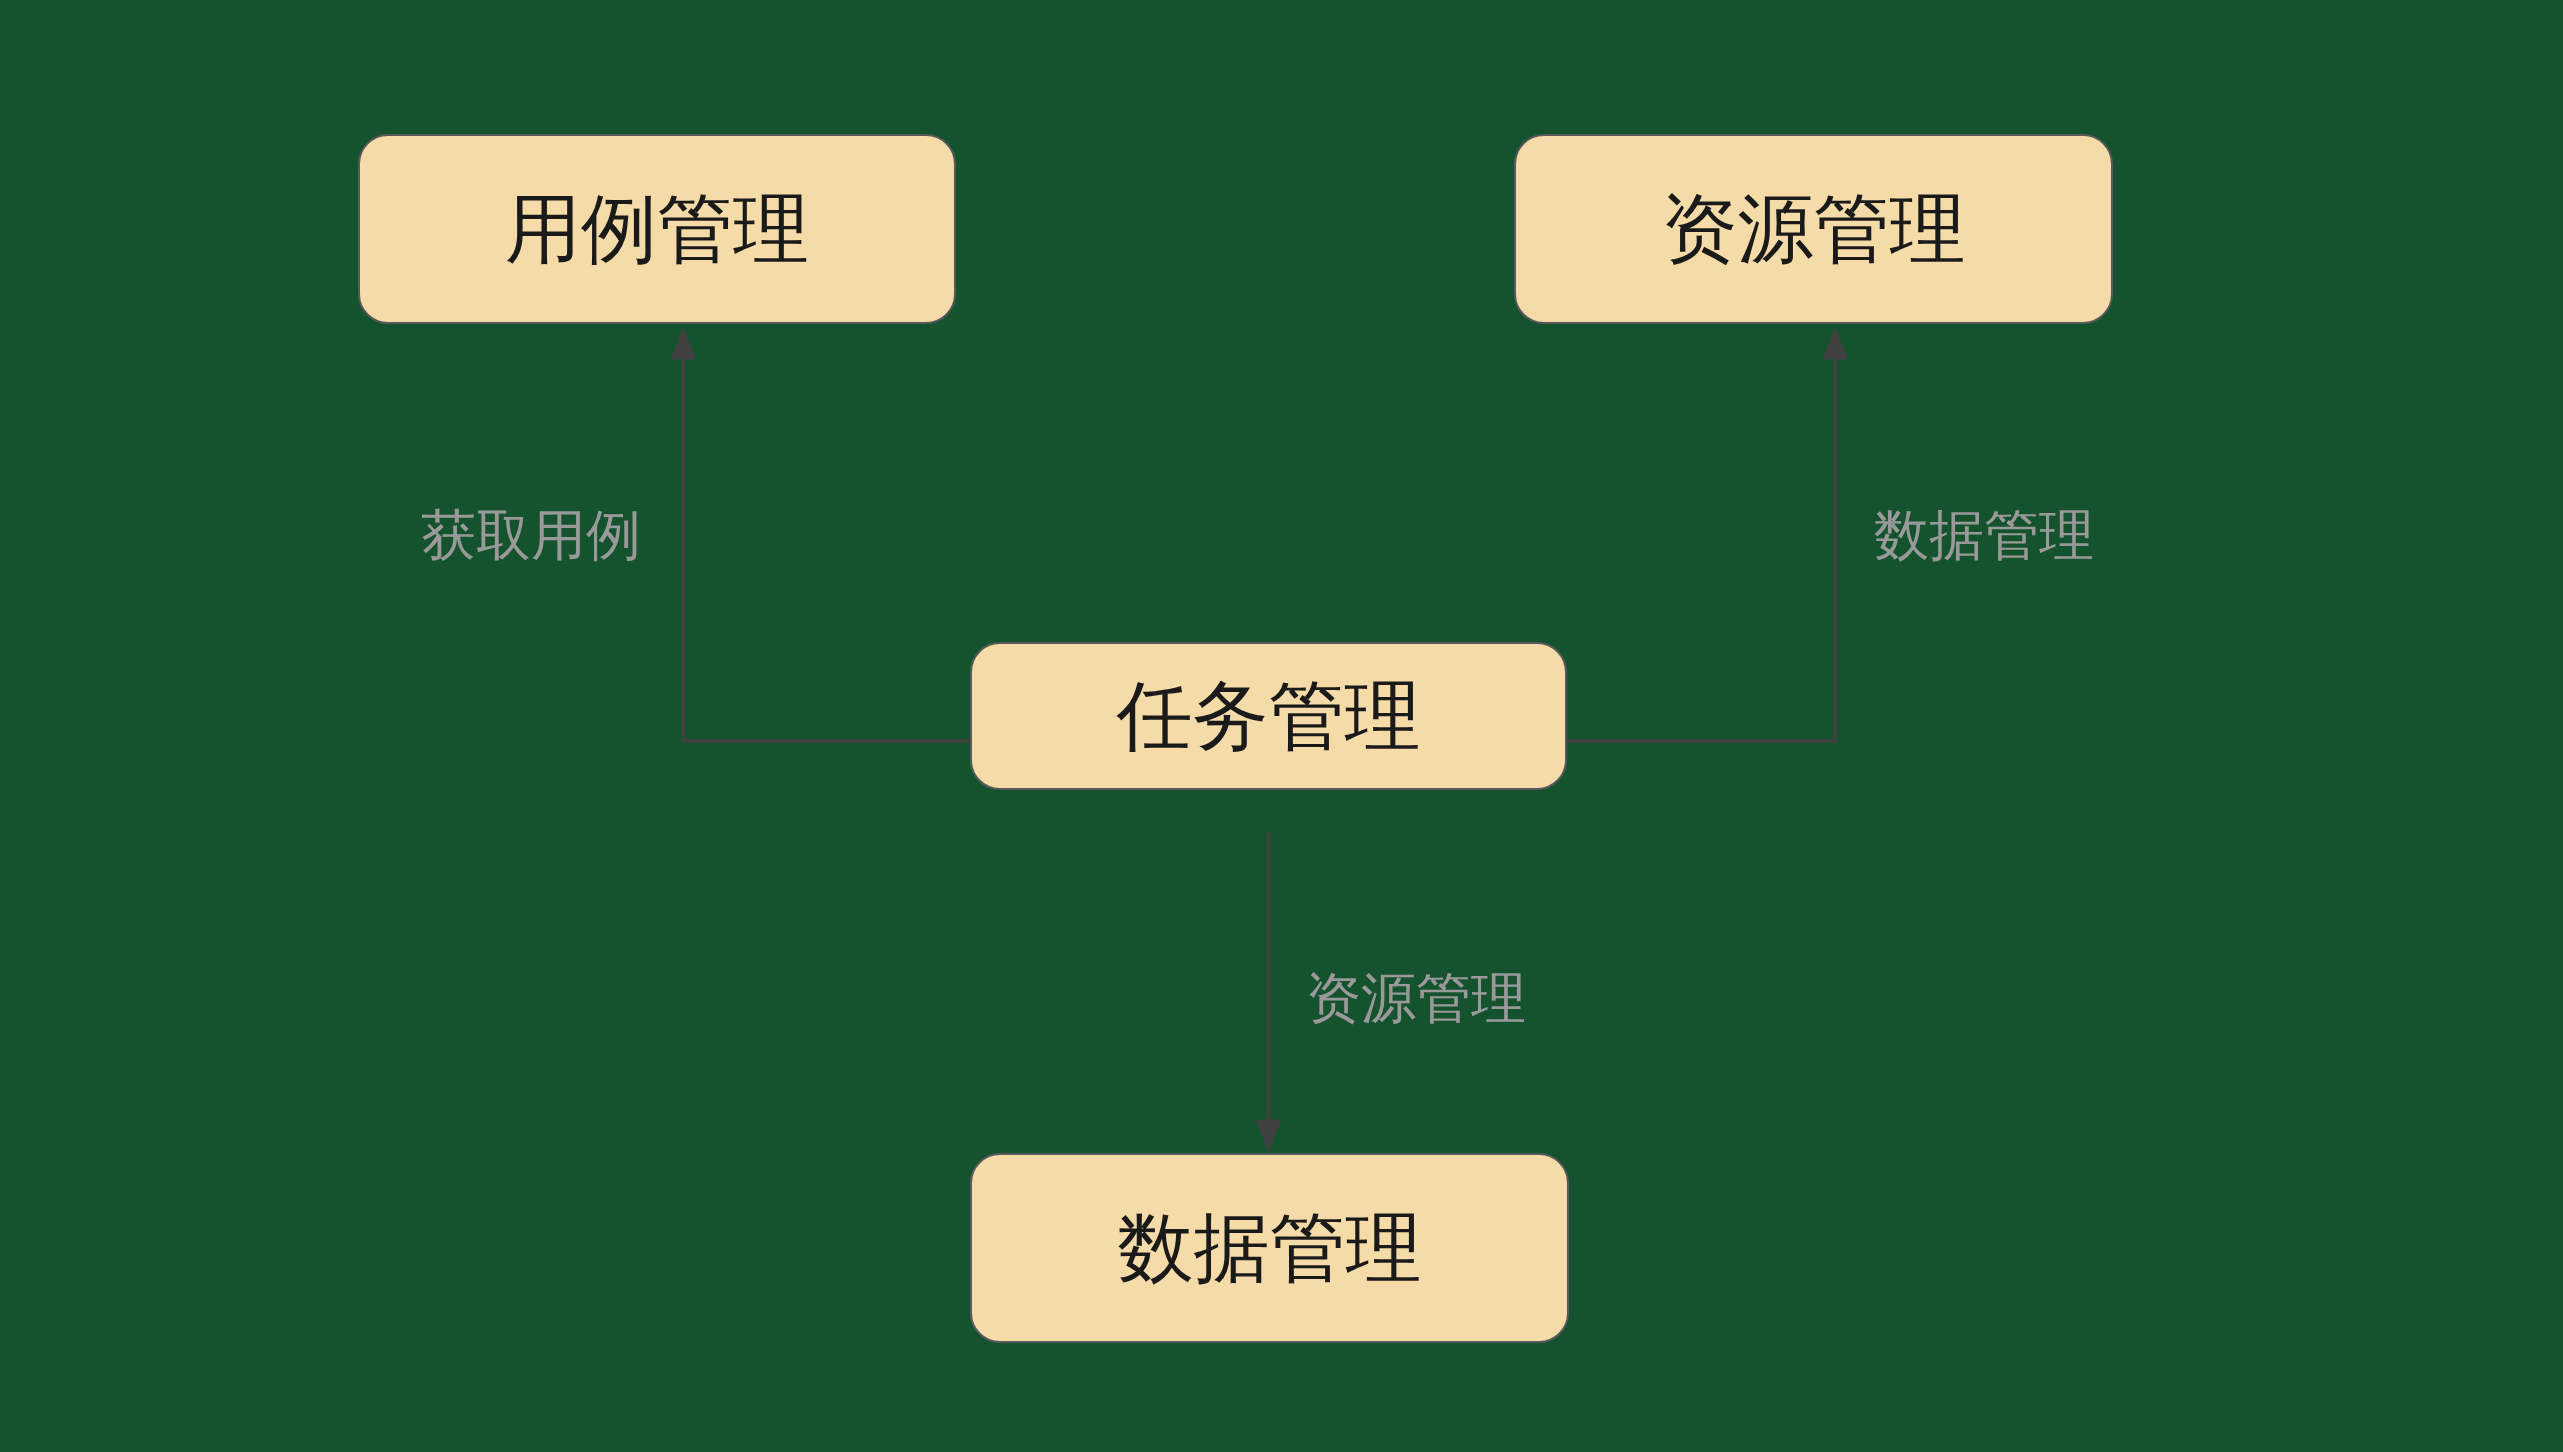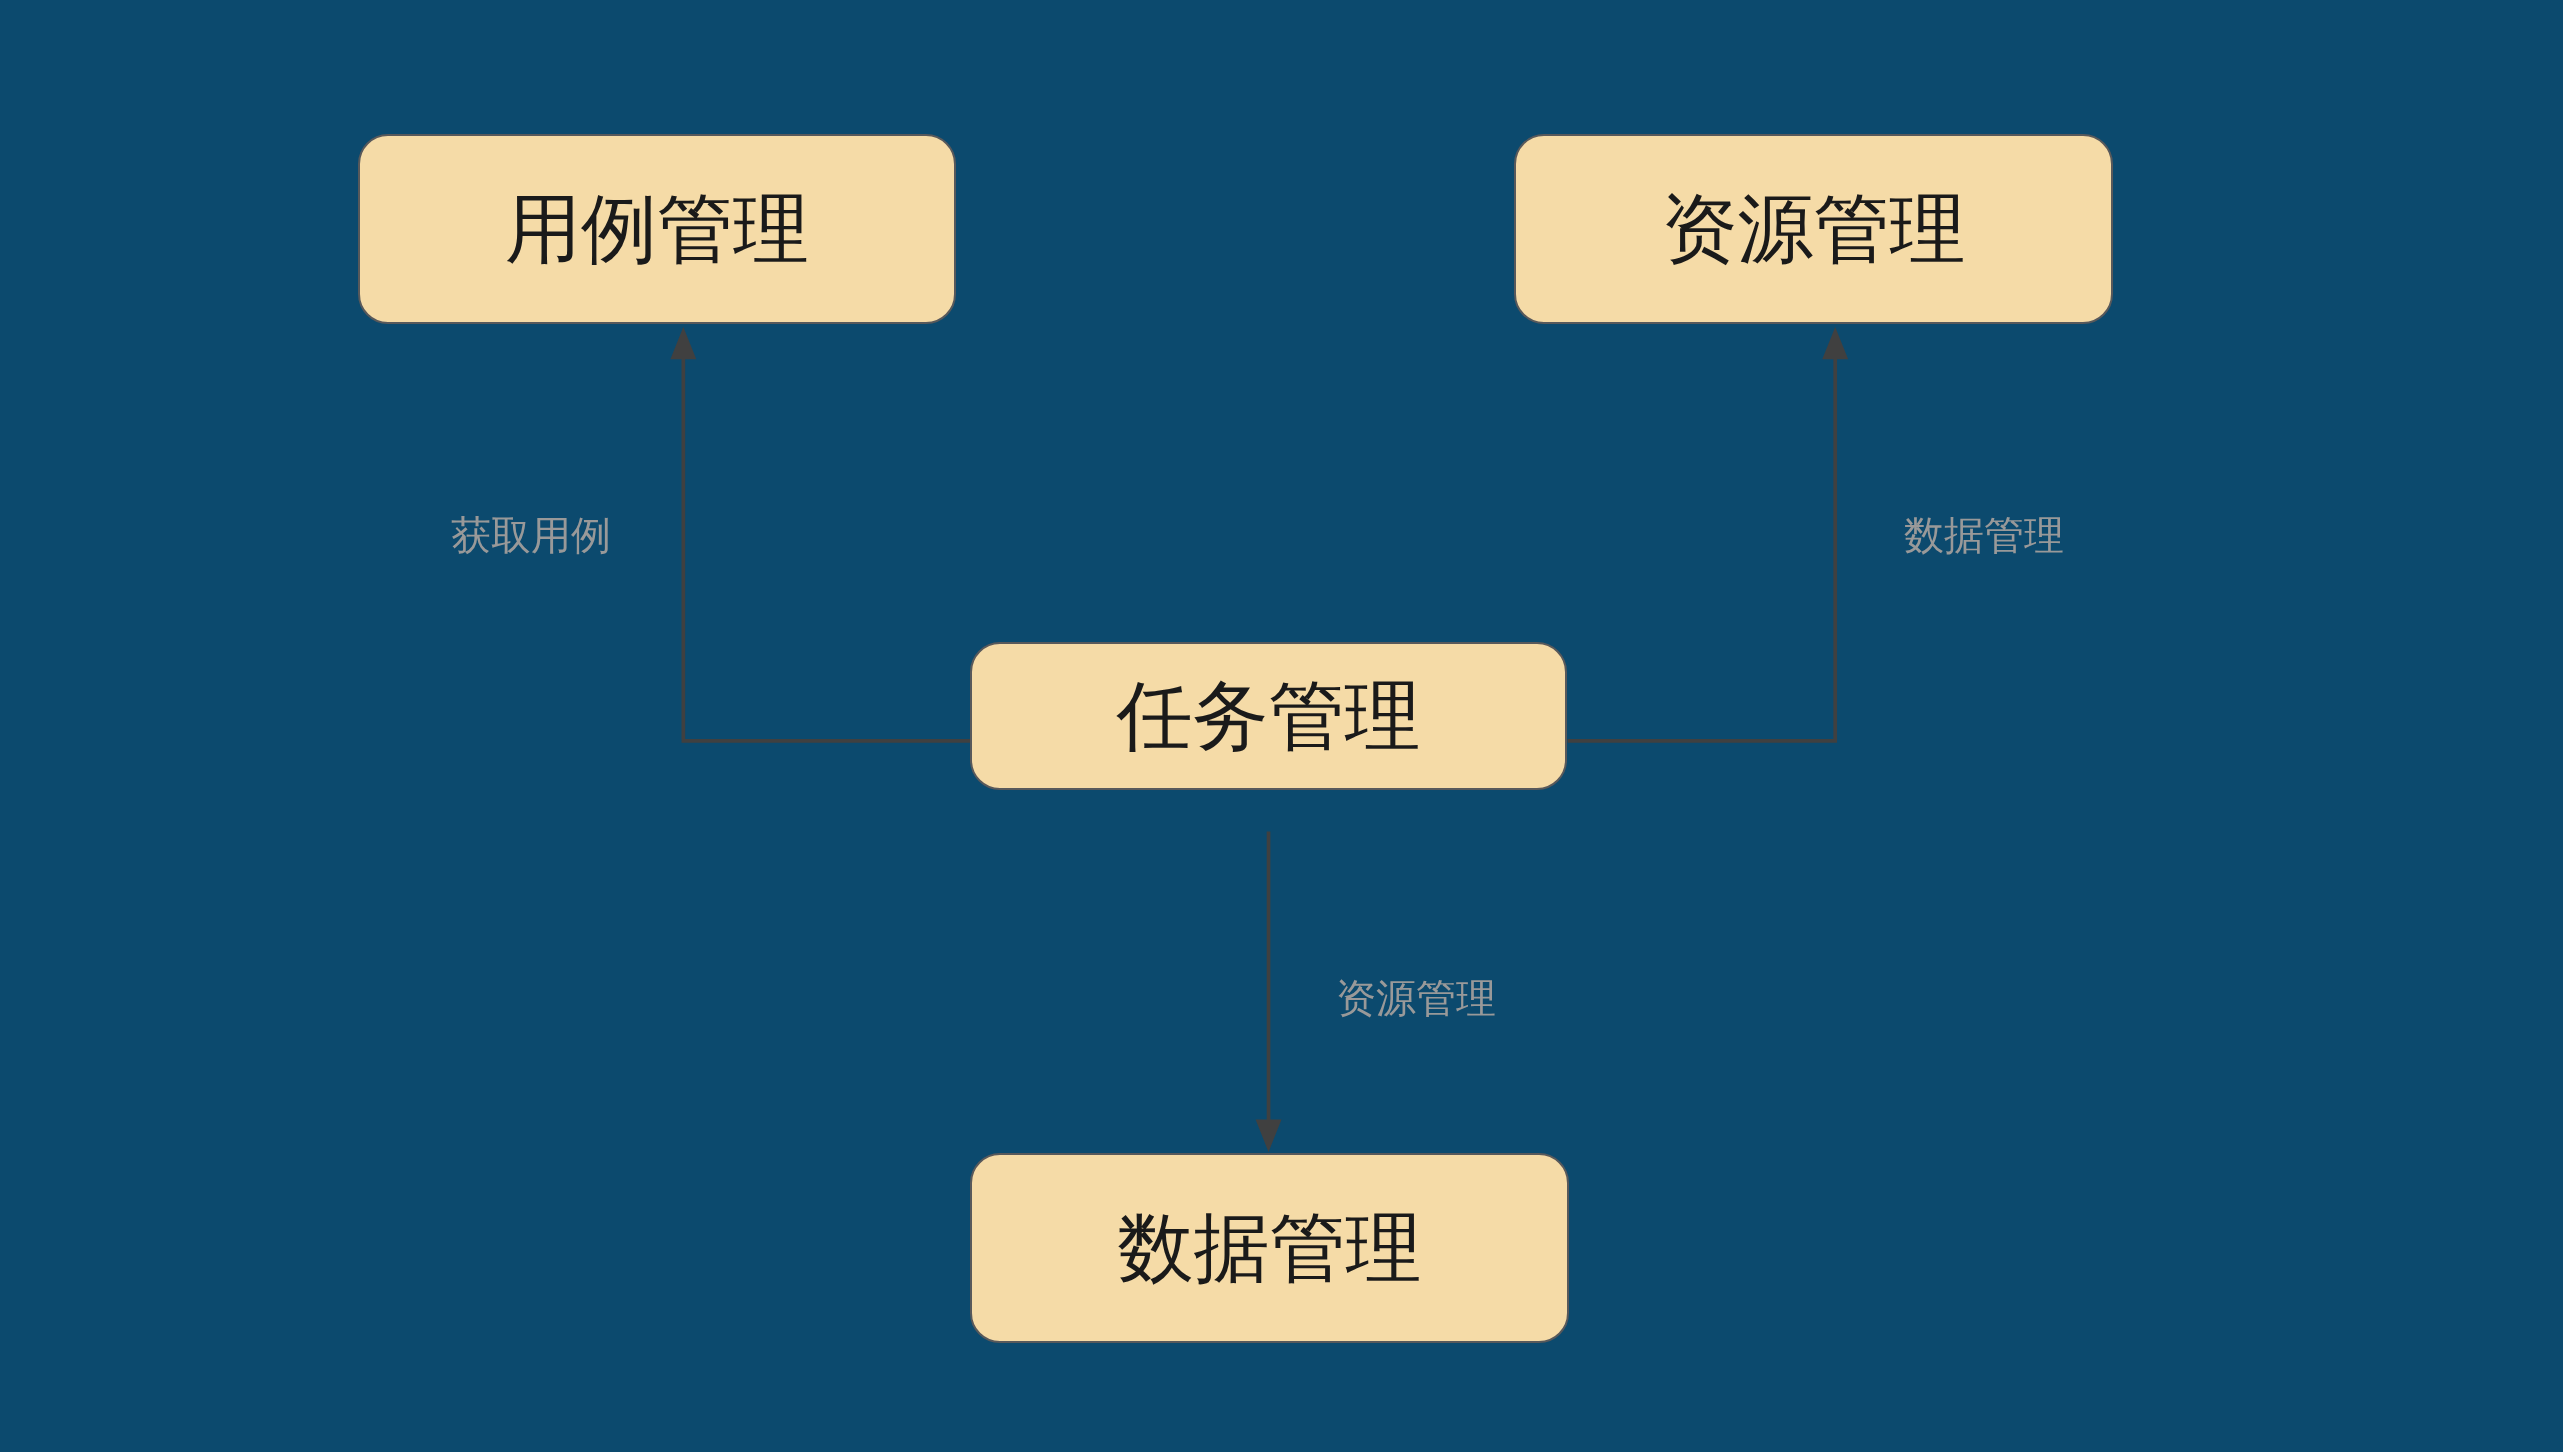--- a/index.html
+++ b/index.html
@@ -5,21 +5,21 @@
   html, body {
     margin: 0;
     padding: 0;
     background: #ffffff;
     font-family: "Liberation Sans", sans-serif;
   }
   .canvas {
     position: relative;
     width: 2563px;
     height: 1453px;
-    background: #0c4a6e;
+    background: #14532d;
     overflow: hidden;
   }
   .edge-layer {
     position: absolute;
     left: 0;
     top: 0;
     width: 2563px;
     height: 1453px;
     pointer-events: none;
   }
@@ -38,21 +38,21 @@
     white-space: nowrap;
   }
   .node-usecase  { left: 358px;  top: 134px;  width: 598px; height: 190px; }
   .node-resource { left: 1514px; top: 134px;  width: 599px; height: 190px; }
   .node-task     { left: 970px; top: 642px;  width: 597px; height: 148px; }
   .node-data     { left: 970px; top: 1153px; width: 599px; height: 190px; align-items: center; }
   .edge-label {
     position: absolute;
     transform: translate(-50%, -50%);
     color: #999999;
-    font-size: 40px;
+    font-size: 55px;
     line-height: 1;
     white-space: nowrap;
   }
   .label-get    { left: 531px;  top: 535px; }
   .label-assign { left: 1984px; top: 535px; }
   .label-data   { left: 1416px; top: 998px; }
 </style>
 </head>
 <body>
 

